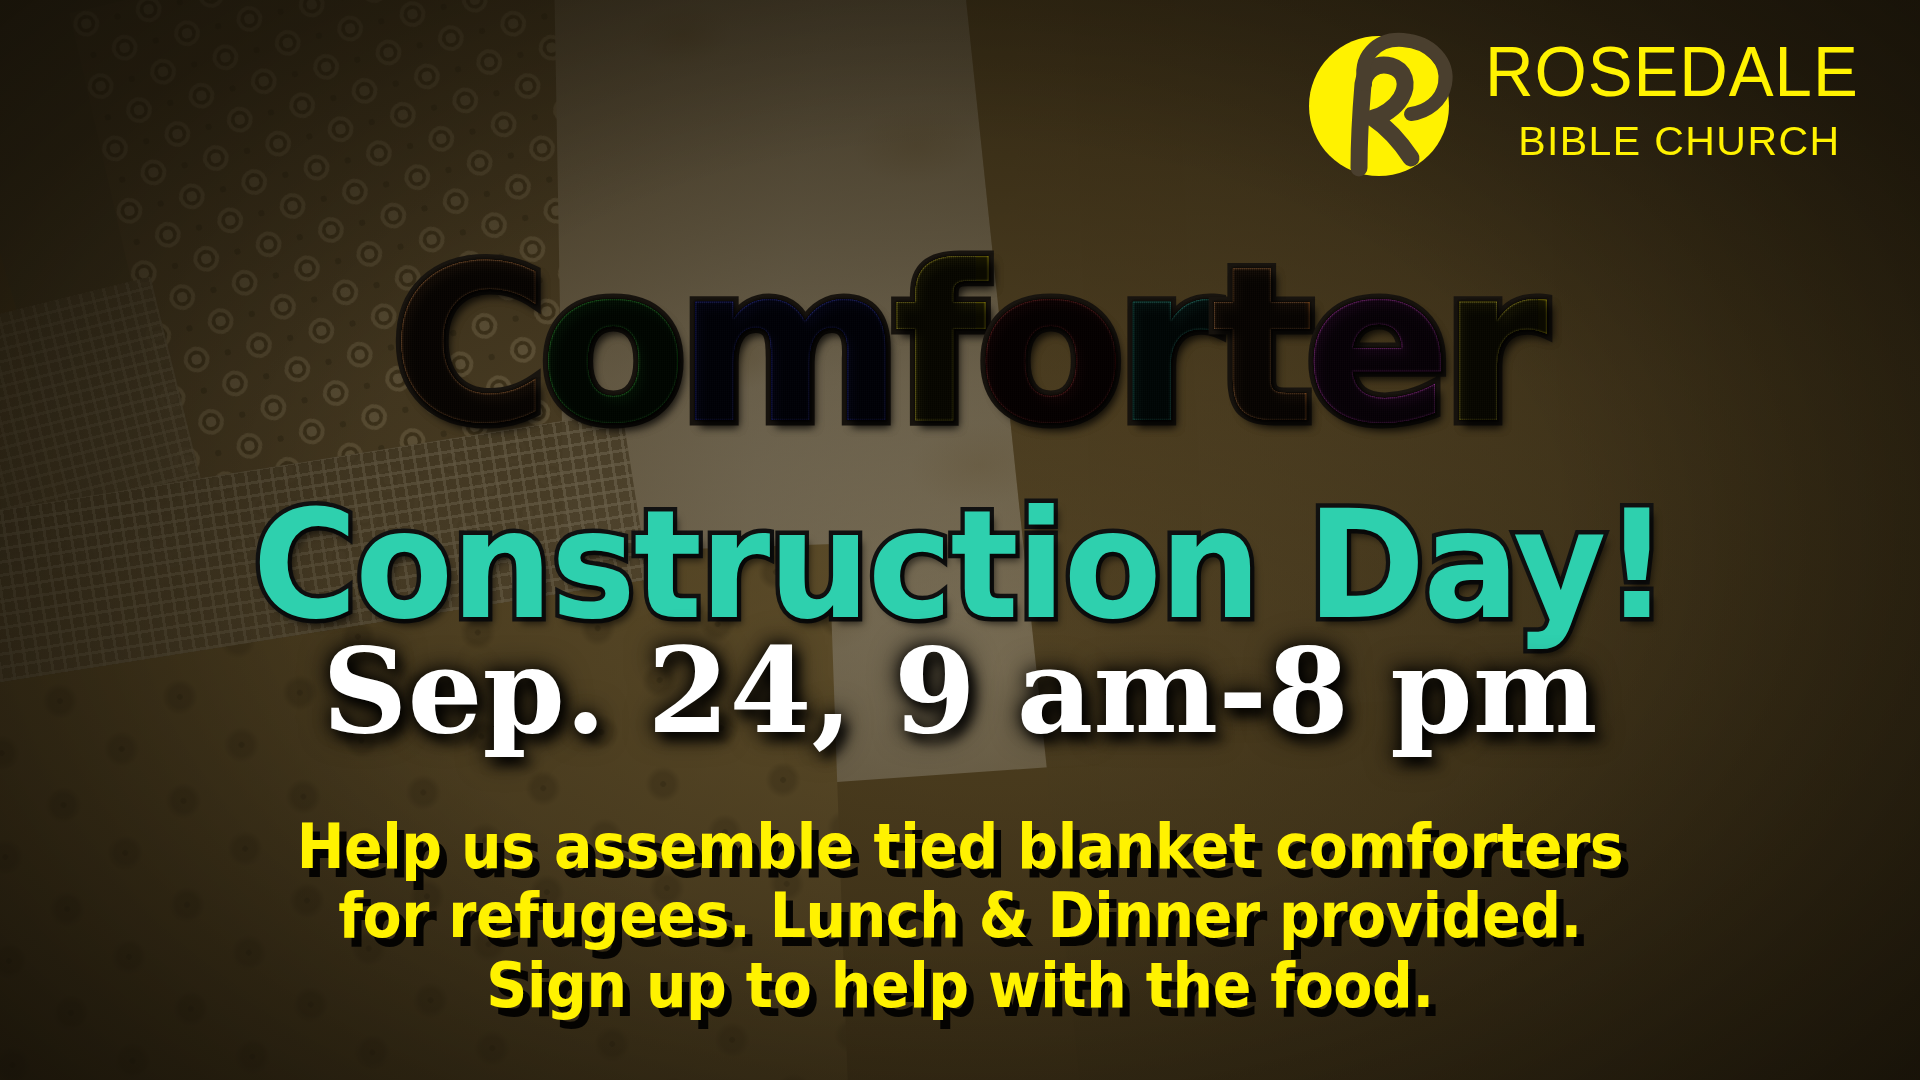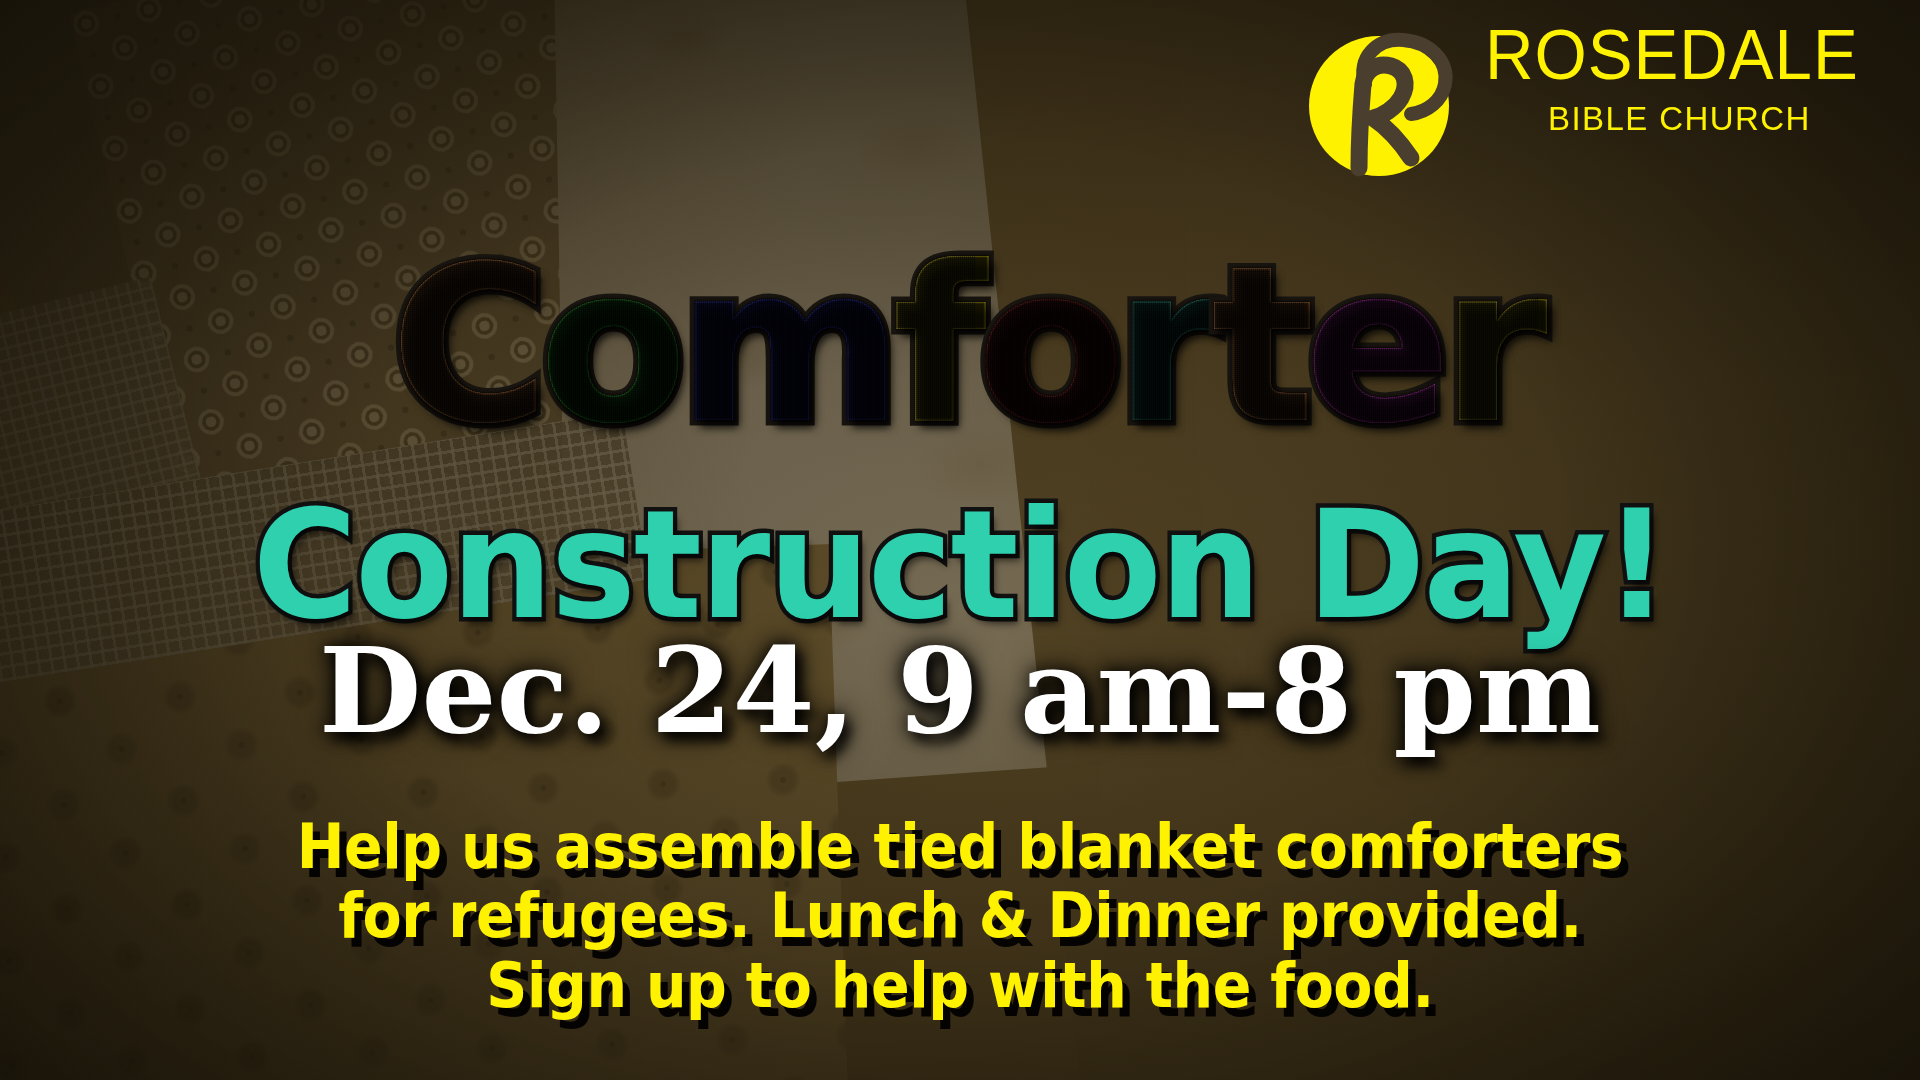--- a/index.html
+++ b/index.html
@@ -161,36 +161,37 @@
   }
 
   
   .content { position: absolute; inset: 0; }
 
   
   .logo {
     position: absolute;
     right: 46px; top: 22px;
     display: flex;
+    align-items: center;
     gap: 26px;
   }
   .logo-mark { width: 160px; height: 160px; display: block; }
   .logo-words { display: flex; flex-direction: column; align-items: stretch; }
   .logo-name {
     font-size: 70px;
     letter-spacing: 1px;
     line-height: .96;
     font-weight: 400;
     color: #fff200;
     font-family: "Liberation Sans", sans-serif;
     transform: scaleX(.96);
     transform-origin: left center;
   }
   .logo-sub {
-    font-size: 33px;
+    font-size: 41px;
     letter-spacing: 1.4px;
     color: #fff200;
     text-align: center;
     margin-top: 11px;
     font-family: "Liberation Sans", sans-serif;
   }
 
   
   .headline {
     position: absolute;
@@ -313,21 +314,21 @@
       <div class="logo-words">
         <div class="logo-name">ROSEDALE</div>
         <div class="logo-sub">BIBLE CHURCH</div>
       </div>
     </div>
 
     <div class="headline" id="headline"><span class="ch" data-ch="C" style="color: rgb(239, 140, 58);">C</span><span class="ch" data-ch="o" style="color: rgb(22, 194, 30);">o</span><span class="ch" data-ch="m" style="color: rgb(26, 38, 224);">m</span><span class="ch" data-ch="f" style="color: rgb(245, 227, 18);">f</span><span class="ch" data-ch="o" style="color: rgb(168, 20, 22);">o</span><span class="ch" data-ch="r" style="color: rgb(33, 207, 180);">r</span><span class="ch" data-ch="t" style="color: rgb(239, 140, 58);">t</span><span class="ch" data-ch="e" style="color: rgb(238, 42, 232);">e</span><span class="ch" data-ch="r" style="color: rgb(245, 227, 18);">r</span></div>
 
     <div class="subhead">Construction Day!</div>
 
-    <div class="dateline">Dec. 24, 9 am-8 pm</div>
+    <div class="dateline">Sep. 24, 9 am-8 pm</div>
 
     <div class="body-copy" id="bodyCopy">
         <div>Help us assemble tied blanket comforters</div>
         <div>for refugees. Lunch &amp; Dinner provided.</div>
         <div>Sign up to help with the food.</div>
       </div>
 
   </div>
 </div>
 

